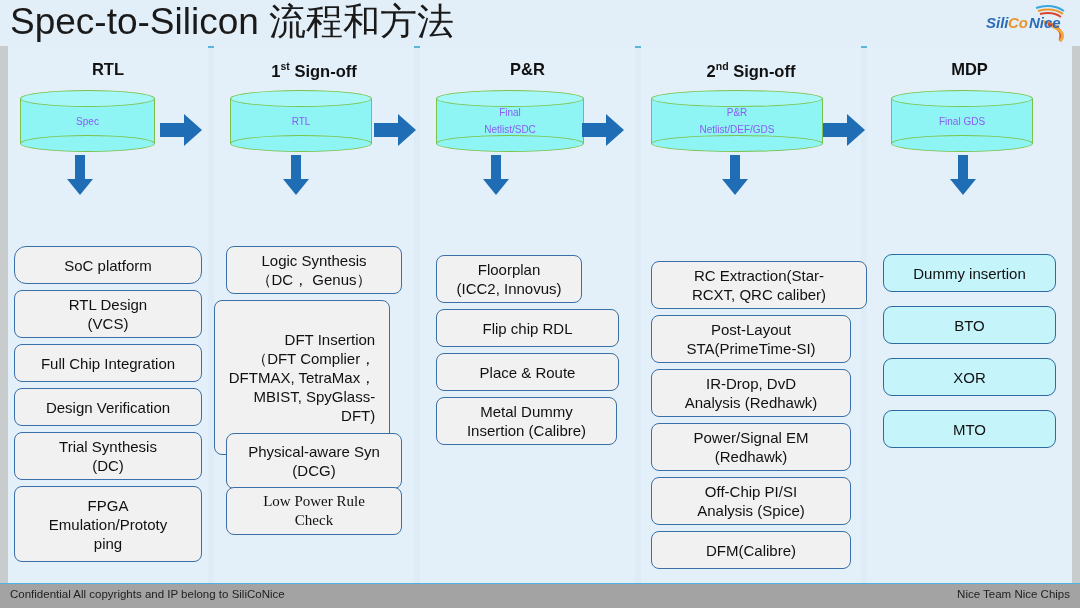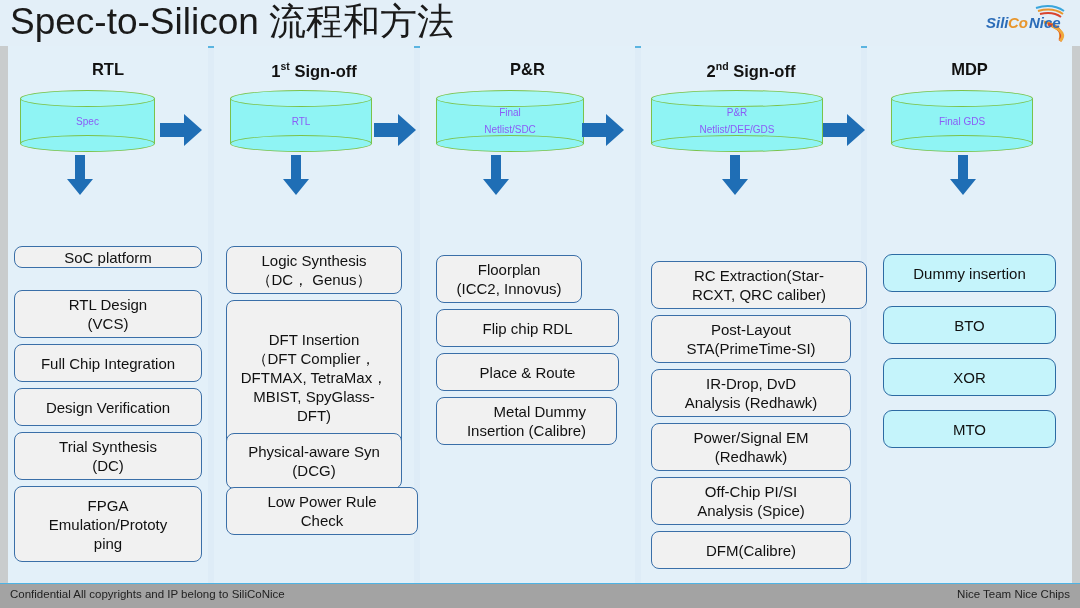--- a/index.html
+++ b/index.html
@@ -144,21 +144,21 @@
         <div class="well" style="background: rgb(227, 240, 249);"></div>
         <div class="col-head">RTL</div>
         <div class="cyl" style="left: 12px; width: 135px;">
           <div class="cyl-body" style="background: rgb(143, 244, 244);"></div>
           <div class="cyl-top"></div>
           <div class="cyl-bot" style="background: rgb(143, 244, 244);"></div>
           <div class="cyl-label">
             <div>Spec</div>
           </div>
         </div>
-        <div class="pbox" style="left: 6px; width: 188px; top: 200px; height: 22px;">
+        <div class="pbox" style="left: 6px; width: 188px; top: 200px; height: 38px; border-radius: 12px;">
           <div>
             <div>SoC platform</div>
           </div>
         </div>
         <div class="pbox" style="left: 6px; width: 188px; top: 244px; height: 48px;">
           <div>
             <div>RTL Design</div>
             <div>(VCS)</div>
           </div>
         </div>
@@ -196,36 +196,36 @@
           <div class="cyl-label">
             <div>RTL</div>
           </div>
         </div>
         <div class="pbox" style="left: 12px; width: 176px; top: 200px; height: 48px;">
           <div>
             <div>Logic Synthesis</div>
             <div>（DC， Genus）</div>
           </div>
         </div>
-        <div class="pbox" style="left: 12px; width: 176px; top: 254px; height: 155px;">
+        <div class="pbox" style="left: 0; width: 176px; top: 254px; height: 155px; text-align: right;">
           <div>
             <div>DFT Insertion</div>
             <div>（DFT Complier，</div>
             <div>DFTMAX, TetraMax，</div>
             <div>MBIST, SpyGlass-</div>
             <div>DFT)</div>
           </div>
         </div>
         <div class="pbox" style="left: 12px; width: 176px; top: 387px; height: 56px;">
           <div>
             <div>Physical-aware Syn</div>
             <div>(DCG)</div>
           </div>
         </div>
-        <div class="pbox" style="left: 12px; width: 192px; top: 441px; height: 48px;">
+        <div class="pbox" style="left: 12px; width: 176px; top: 441px; height: 48px; font-family: Liberation Serif, serif;">
           <div>
             <div>Low Power Rule</div>
             <div>Check</div>
           </div>
         </div>
         <div class="pbox" style="left: 12px; width: 176px; top: 495px; height: 48px; margin-top: 45px;">
           <div>
             <div>Equivalence check</div>
             <div>(Formality）</div>
           </div>
@@ -252,21 +252,21 @@
         <div class="pbox" style="left: 16px; width: 183px; top: 263px; height: 38px;">
           <div>
             <div>Flip chip RDL</div>
           </div>
         </div>
         <div class="pbox" style="left: 16px; width: 183px; top: 307px; height: 38px;">
           <div>
             <div>Place &amp; Route</div>
           </div>
         </div>
-        <div class="pbox" style="left: 16px; width: 181px; top: 351px; height: 48px; text-align: right;">
+        <div class="pbox" style="left: 16px; width: 181px; top: 351px; height: 48px;">
           <div>
             <div>Metal Dummy</div>
             <div>Insertion (Calibre)</div>
           </div>
         </div>
       </div>
       <div class="col" style="left: 641px; width: 220px; top: 46px;">
         <div class="well" style="background: rgb(227, 240, 249);"></div>
         <div class="col-head"><span>2</span><sup>nd</sup><span> Sign-off</span></div>
         <div class="cyl" style="left: 10px; width: 172px;">

